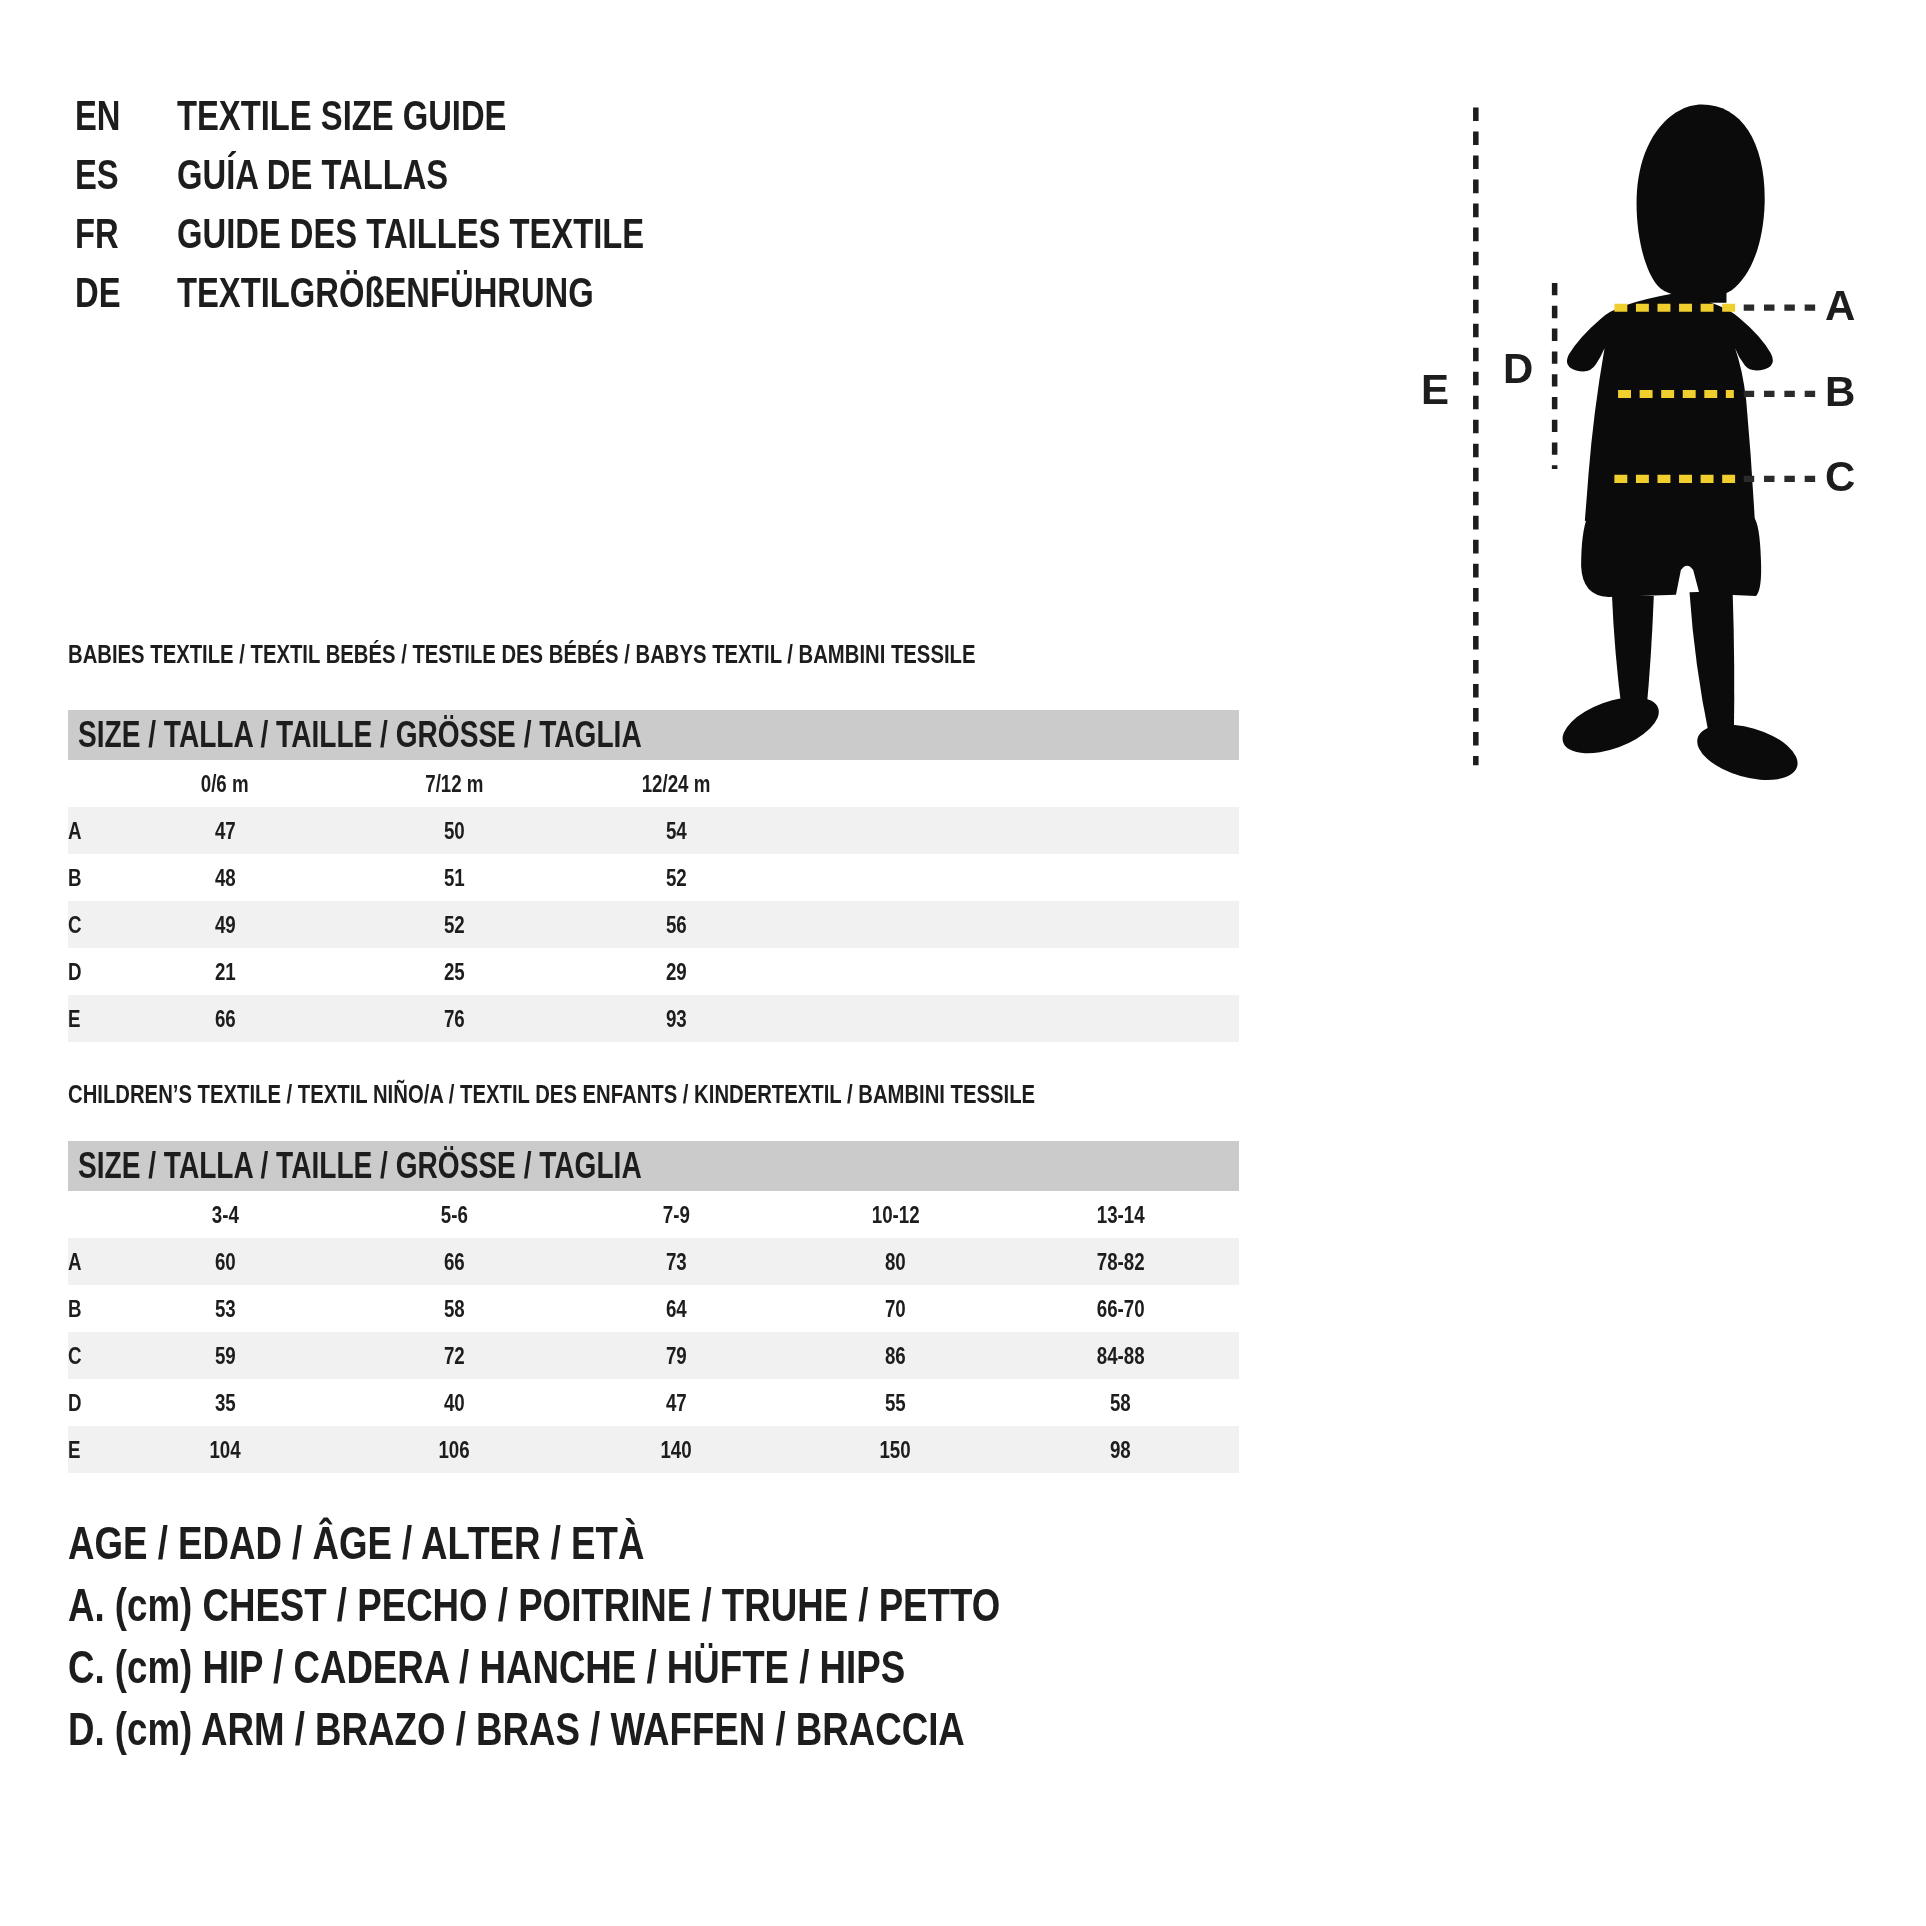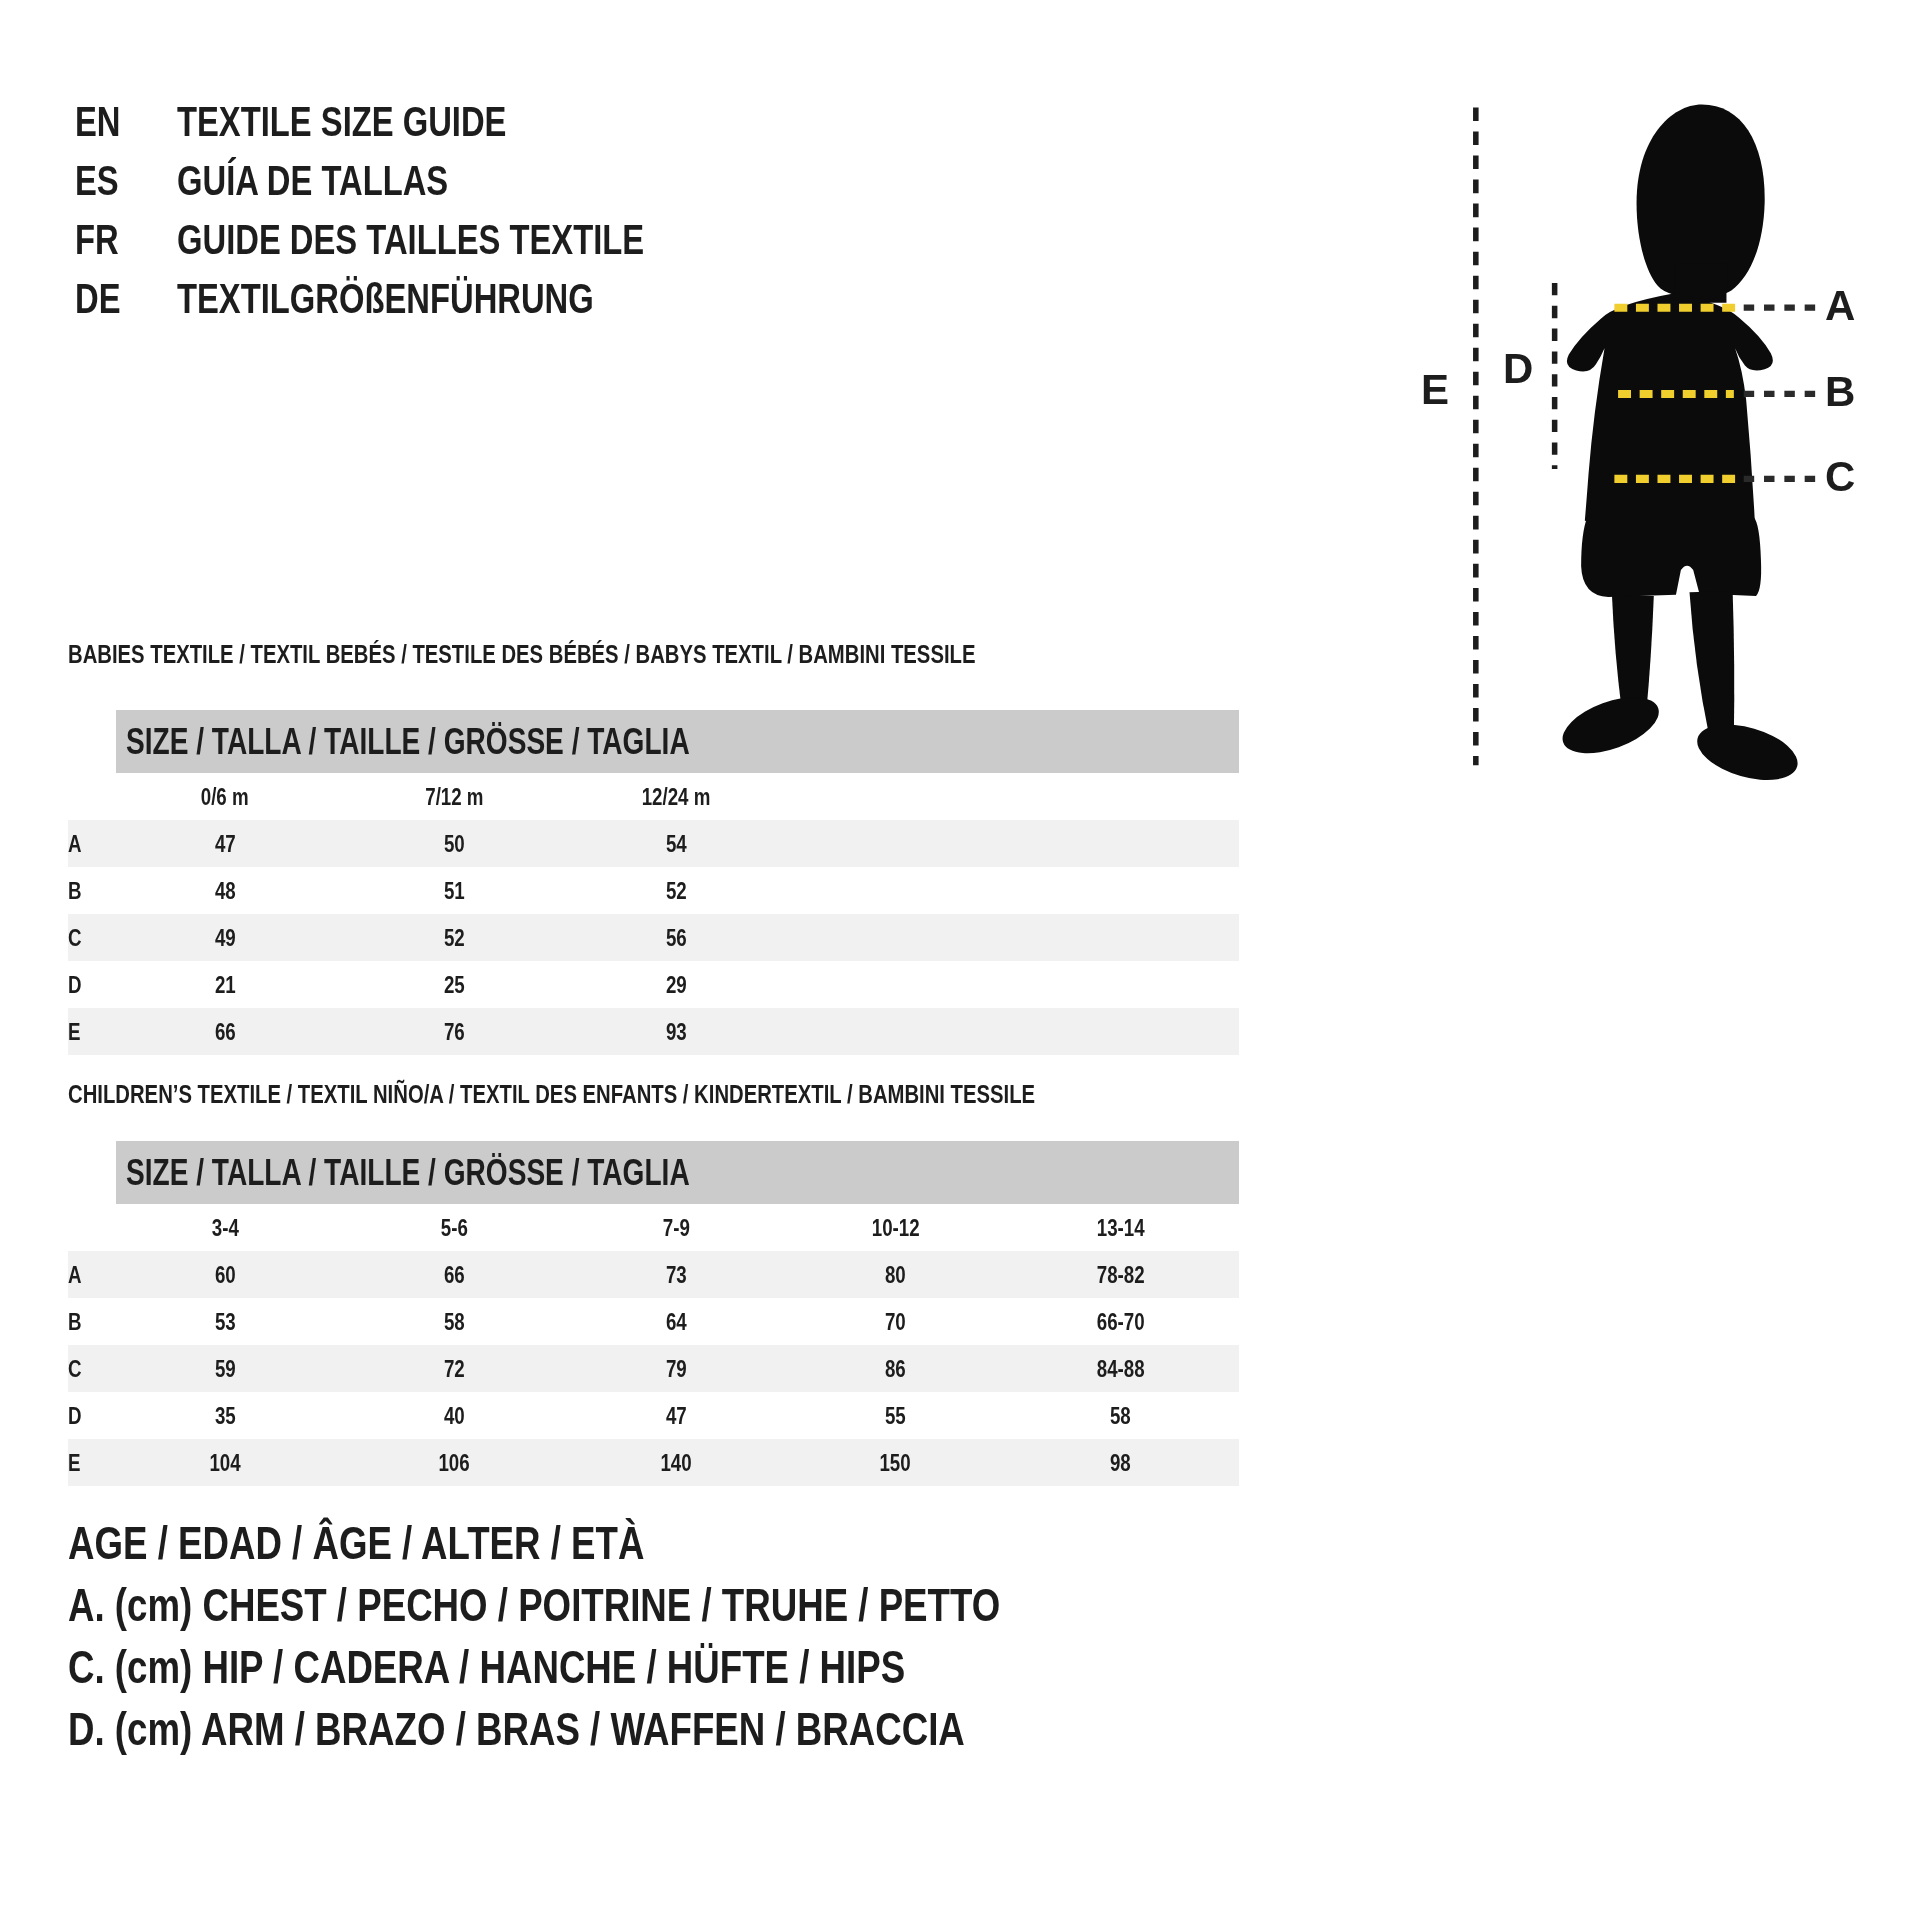--- a/index.html
+++ b/index.html
@@ -7,33 +7,33 @@
     position:relative; width:1926px; height:1926px; background:#ffffff;
     overflow:hidden; color:#1d1d1d;
     font-family:"Liberation Sans", sans-serif; font-weight:700;
   }
   
   .cond   { display:inline-block; transform:scaleX(0.78); transform-origin:0 50%; white-space:nowrap; }
   .cond-c { display:inline-block; transform:scaleX(0.78); transform-origin:50% 50%; white-space:nowrap; }
 
   
   .langs { position:absolute; left:75px; top:92px; }
-  .lang-row { display:flex; height:59px; align-items:center; font-size:42px; }
+  .lang-row { display:flex; height:59px; font-size:42px; }
   .lang-code { width:102px; }
 
   
   .sec-title { position:absolute; left:68px; font-size:26px; line-height:1; }
   .babies-t   { top:641px; }
   .children-t { top:1081px; }
 
   
   .table { position:absolute; left:68px; width:1171px; }
   .babies-tbl   { top:710px; }
   .children-tbl { top:1141px; }
-  .size-bar { height:63px; background:#cbcbcb; display:flex; align-items:center; padding-left:10px; font-size:36px;margin-left:48px; }
+  .size-bar { height:50px; background:#cbcbcb; display:flex; align-items:center; padding-left:10px; font-size:36px; }
   .trow { display:flex; height:47px; align-items:center; font-size:24px; }
   .striped { background:#f1f1f1; }
   .cell { text-align:center; }
   .lab { width:37px; text-align:left; }
   .c1{width:240px} .c2{width:219px} .c3{width:225px} .c4{width:213px} .c5{width:237px}
 
   
   .legend { position:absolute; left:68px; top:1511px; }
   .legend-row { height:62px; display:flex; align-items:center; font-size:47px; }
 

